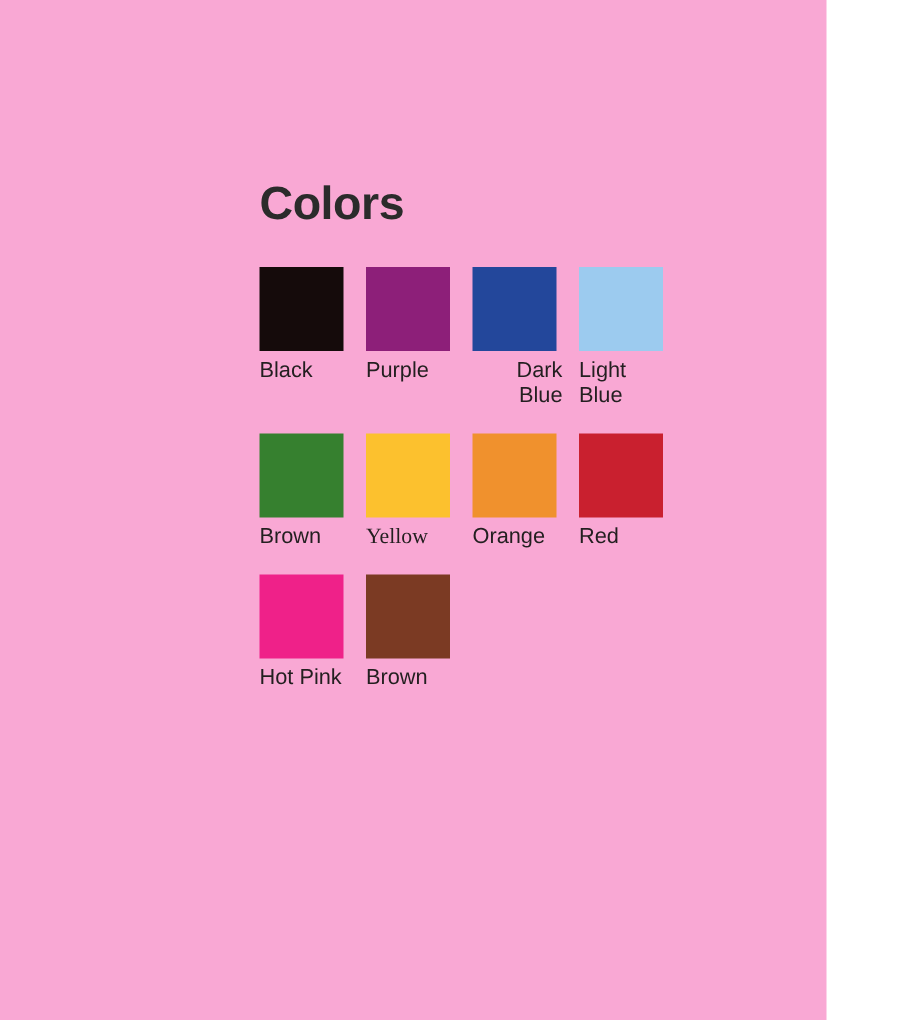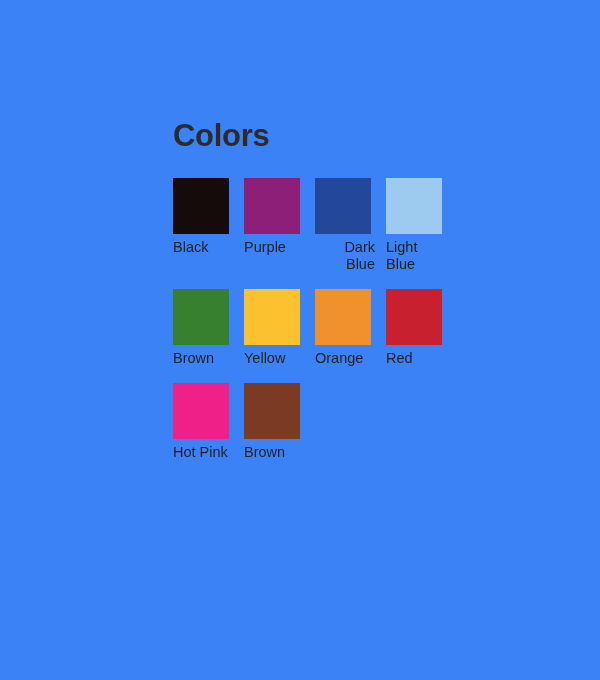--- a/index.html
+++ b/index.html
@@ -11,23 +11,23 @@
     width: 600px;
     height: 680px;
     background: #ffffff;
     font-family: "Liberation Sans", sans-serif;
     -webkit-font-smoothing: antialiased;
     overflow: hidden;
   }
 
   .page {
     position: relative;
-    width: 600px;
+    width: 551px;
     height: 680px;
-    background: #3b82f6;
+    background: #f9a8d4;
   }
 
   .content {
     position: absolute;
     left: 173px;
     top: 118px;
     width: 300px;
   }
 
   .page-title {
@@ -109,21 +109,21 @@
         </div>
       </div>
 
       <div class="swatch-row">
         <div class="swatch-cell">
           <span class="swatch-chip" style="background-color: rgb(54, 128, 47);"></span>
           <span class="swatch-label" style="color: rgb(35, 31, 32);">Brown</span>
         </div>
         <div class="swatch-cell">
           <span class="swatch-chip" style="background-color: rgb(252, 193, 46);"></span>
-          <span class="swatch-label" style="color: rgb(35, 31, 32);">Yellow</span>
+          <span class="swatch-label" style="color: rgb(35, 31, 32); font-family: Liberation Serif, serif;">Yellow</span>
         </div>
         <div class="swatch-cell">
           <span class="swatch-chip" style="background-color: rgb(240, 145, 45);"></span>
           <span class="swatch-label" style="color: rgb(35, 31, 32);">Orange</span>
         </div>
         <div class="swatch-cell">
           <span class="swatch-chip" style="background-color: rgb(201, 32, 47);"></span>
           <span class="swatch-label" style="color: rgb(35, 31, 32);">Red</span>
         </div>
       </div>

